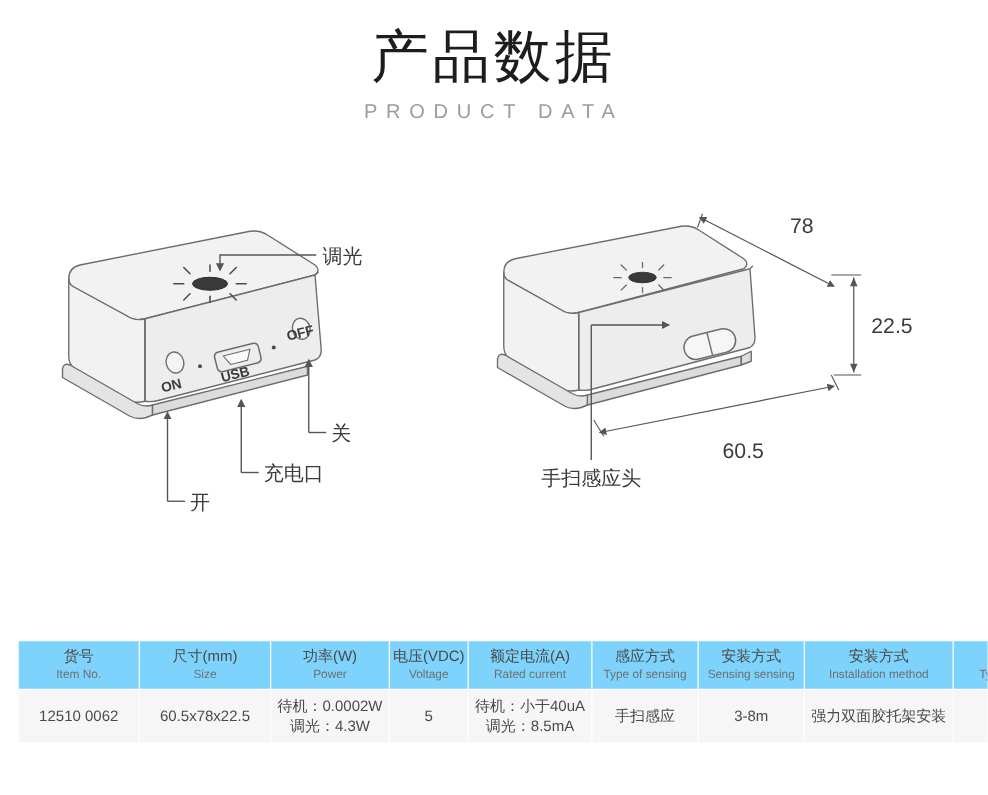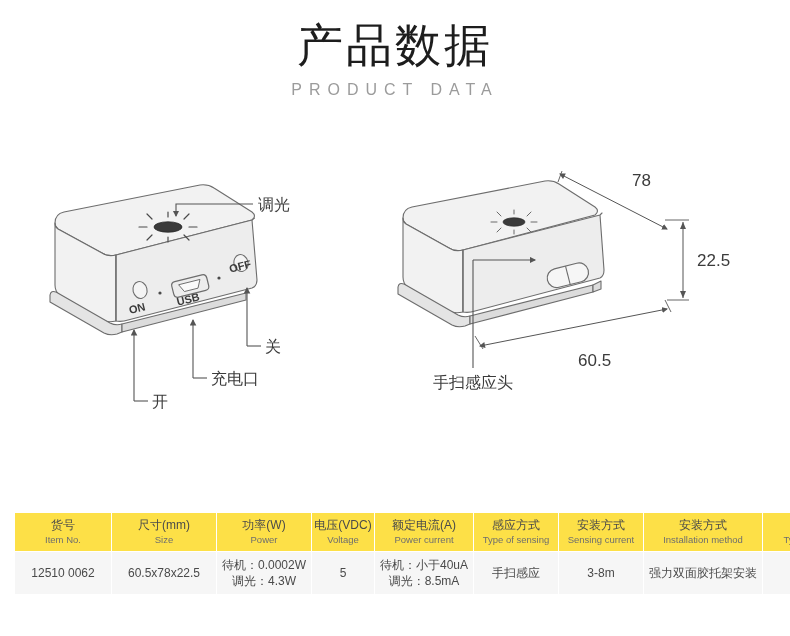--- a/index.html
+++ b/index.html
@@ -88,21 +88,21 @@
     table-layout: fixed;
   }
   #spec-table td {
     background: #f4f4f4;
     text-align: center;
     vertical-align: middle;
     padding: 0;
   }
   #spec-table thead td {
     height: 38px;
-    background: #fde047;
+    background: #7dd3fc;
     text-align: center;
   }
   #spec-table tbody td {
     height: 42px;
     background: #f6f6f6;
   }
   .th-cn {
     display: block;
     font-size: 12px;
     line-height: 15px;
@@ -314,29 +314,29 @@
       <td style="width: 94px;">
         <span class="th-cn">功率(W)</span>
         <span class="th-en">Power</span>
       </td>
       <td style="width: 62px;">
         <span class="th-cn">电压(VDC)</span>
         <span class="th-en">Voltage</span>
       </td>
       <td style="width: 98px; margin-top: 37px;">
         <span class="th-cn">额定电流(A)</span>
-        <span class="th-en">Power current</span>
+        <span class="th-en">Rated current</span>
       </td>
       <td style="width: 84px;">
         <span class="th-cn">感应方式</span>
         <span class="th-en">Type of sensing</span>
       </td>
       <td style="width: 84px;">
         <span class="th-cn">安装方式</span>
-        <span class="th-en">Sensing current</span>
+        <span class="th-en">Sensing sensing</span>
       </td>
       <td style="width: 118px;">
         <span class="th-cn">安装方式</span>
         <span class="th-en">Installation method</span>
       </td>
       <td style="width: 110px;">
         <span class="th-cn">包装方式</span>
         <span class="th-en">Type &amp; Package</span>
       </td>
     </tr>

